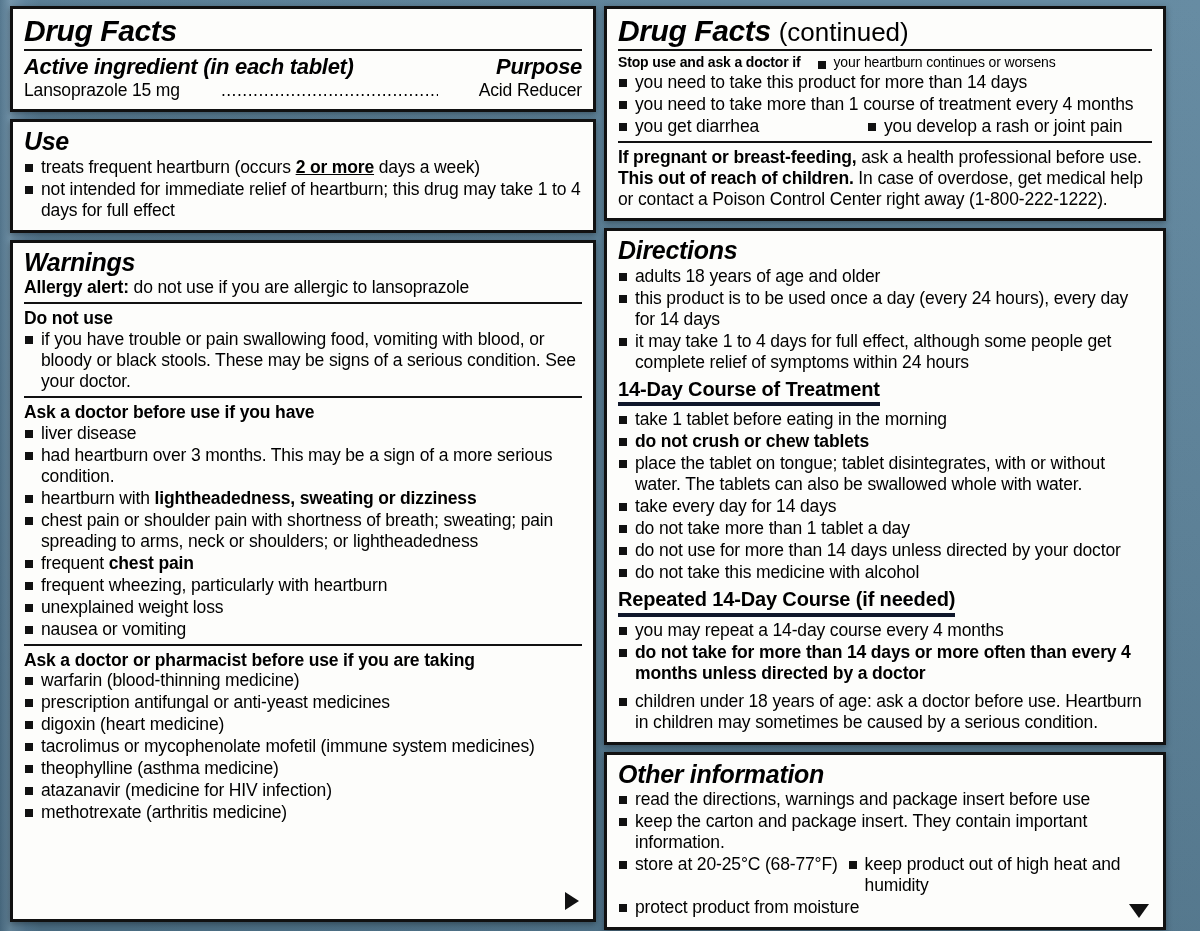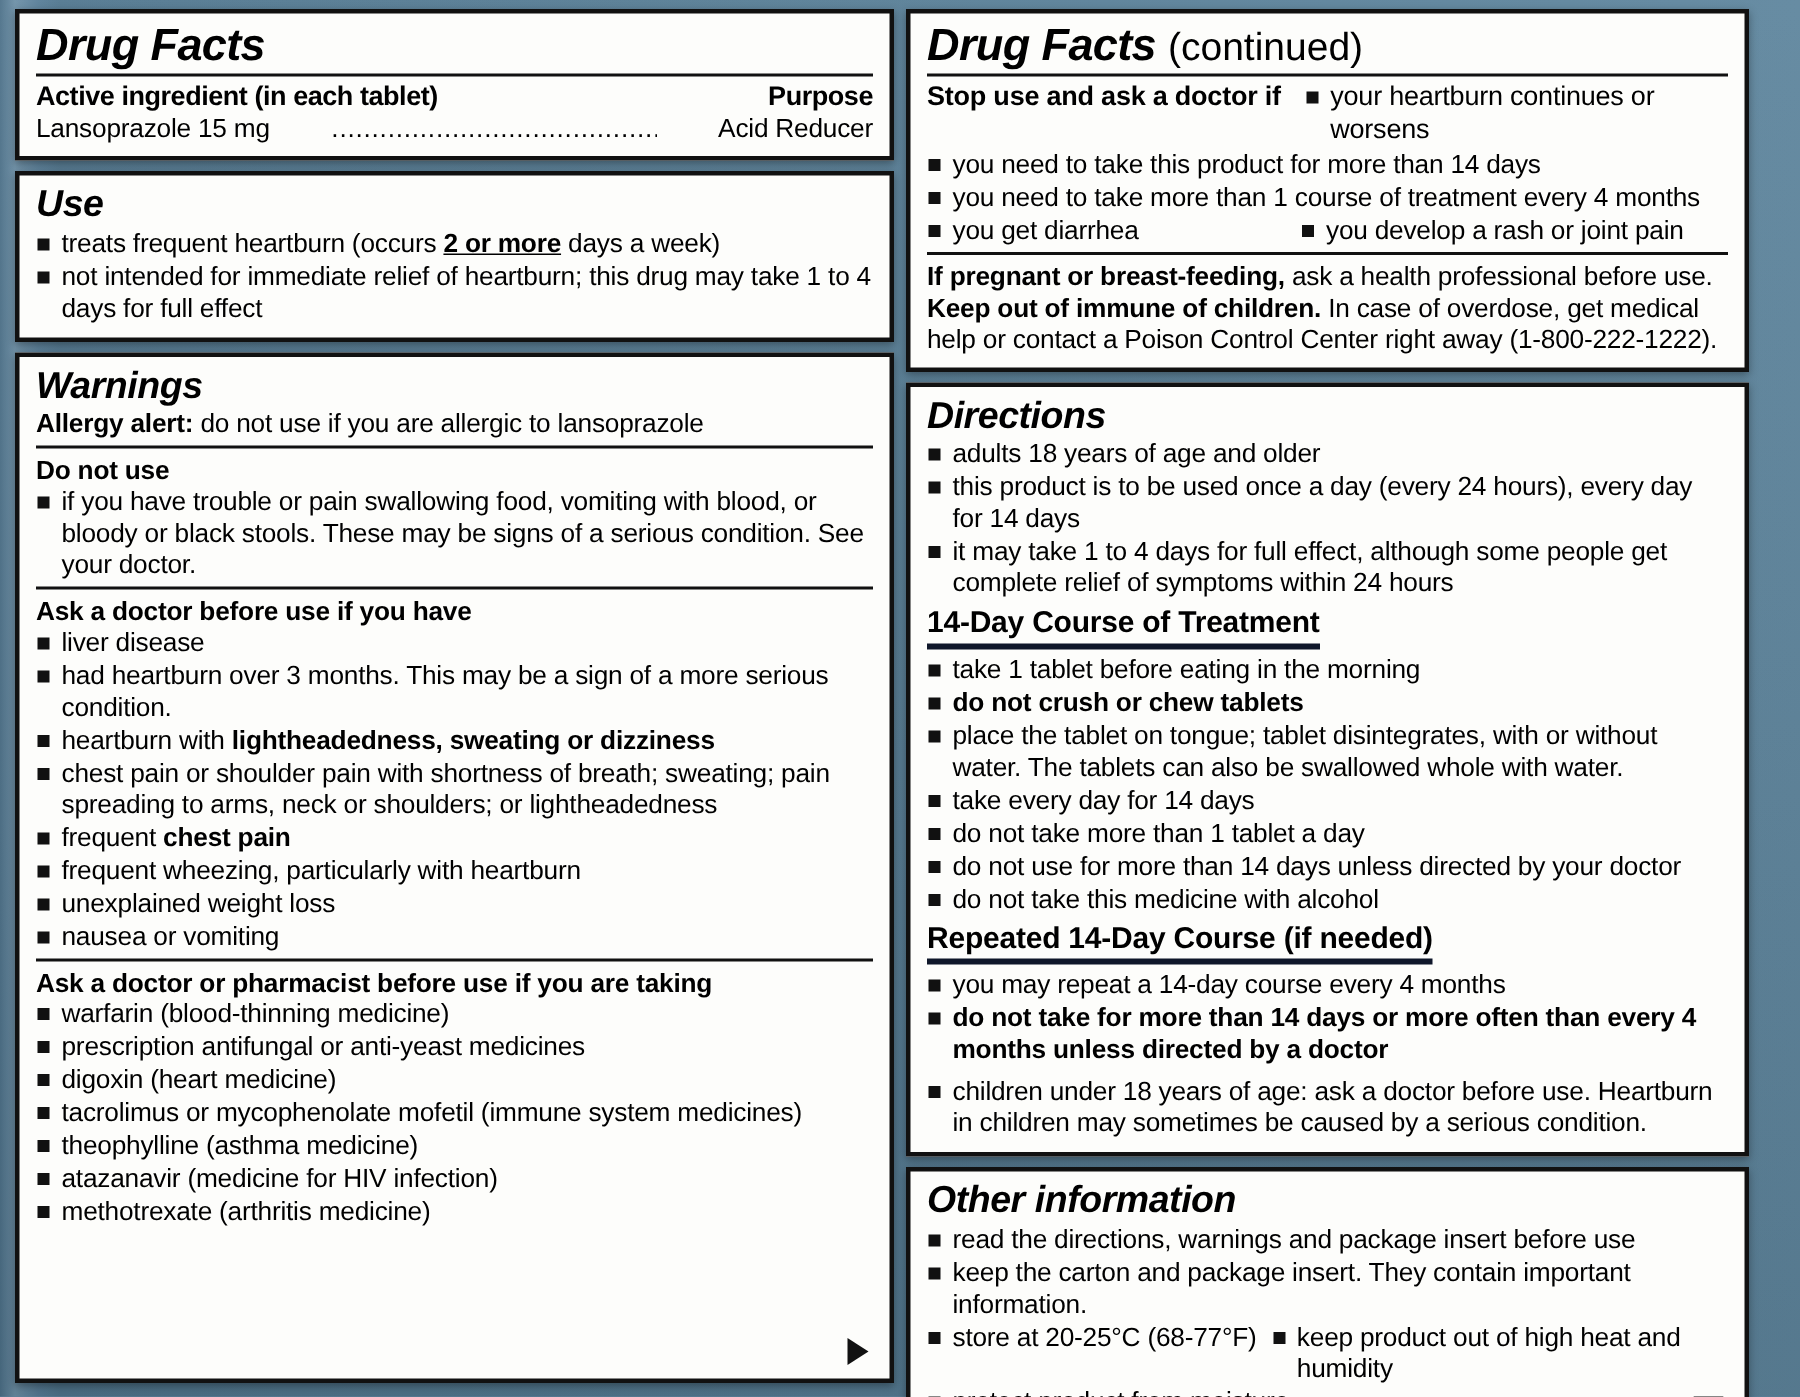--- a/index.html
+++ b/index.html
@@ -112,21 +112,22 @@
     border-top: 2.5px solid #111;
     margin: 1px 0 3px 0;
   }
 
   
   .ai-row {
     display: flex;
     justify-content: space-between;
     align-items: baseline;
     font-weight: 700;
-    font-size: 18px;
+    font-style: italic;
+    font-size: 22px;
     letter-spacing: -0.3px;
   }
   .ai-line {
     display: flex;
     font-size: 17.5px;
     letter-spacing: -0.15px;
     line-height: 1.2;
     white-space: nowrap;
     overflow: hidden;
     gap: 41px;
@@ -188,21 +189,21 @@
     height: 8px;
     background: #111;
   }
   .seg-a-1 { width: 232px; }
   .seg-a-2 { width: 240px; }
 
   
   .inline-head-row {
     display: flex;
     align-items: flex-start;
-    font-size: 18px;
+    font-size: 14px;
     line-height: 1.2;
     letter-spacing: -0.15px;
     margin-bottom: 1px;
   }
   .inline-head {
     font-weight: 700;
     white-space: nowrap;
     padding-right: 16px;
   }
   .inline-bul {
@@ -339,21 +340,21 @@
       <div class="two-col">
         <span class="seg seg-a-1">you get diarrhea</span>
         <span class="seg">you develop a rash or joint pain</span>
       </div>
 
       <hr class="hr-thin">
       <div class="body-text">
         <span class="ul-strong">If pregnant or breast-feeding,</span><span> ask a health professional before use.</span>
       </div>
       <div class="body-text">
-        <span class="ul-strong">Keep out of immune of children.</span><span> In case of overdose, get medical help or contact a Poison Control Center right away (1-800-222-1222).</span>
+        <span class="ul-strong">This out of reach of children.</span><span> In case of overdose, get medical help or contact a Poison Control Center right away (1-800-222-1222).</span>
       </div>
     </div>
 
     <div class="panel grow">
       <div class="section-title">Directions</div>
       <ul class="bl">
         <li>adults 18 years of age and older</li>
         <li>this product is to be used once a day (every 24 hours), every day for 14 days</li>
         <li>it may take 1 to 4 days for full effect, although some people get complete relief of symptoms within 24 hours</li>
       </ul>

